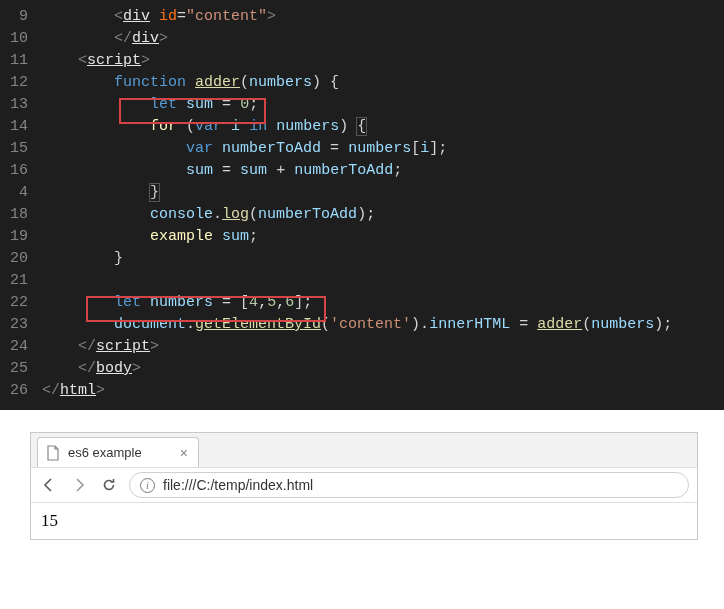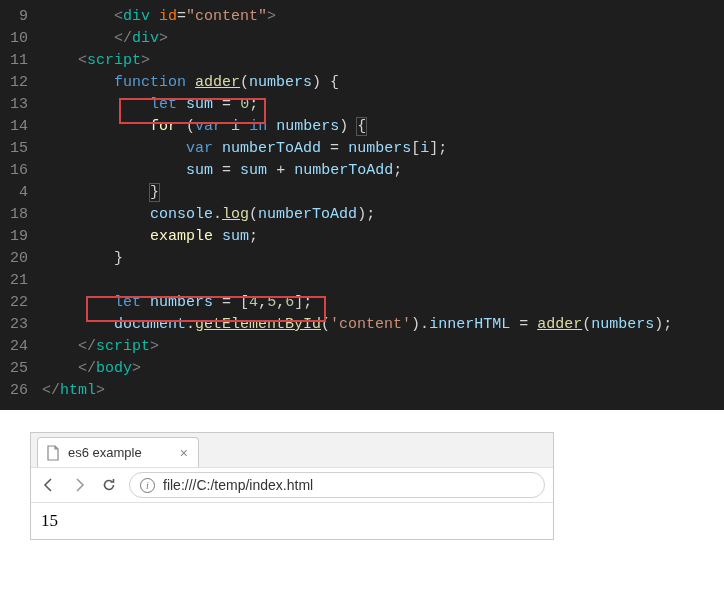--- a/index.html
+++ b/index.html
@@ -2,34 +2,34 @@
 <html><head>
 <meta charset="utf-8">
 <style>
   * { margin:0; padding:0; box-sizing:border-box; }
   body { font-family: Consolas, "Courier New", monospace; background:#fff; width:724px; }
   .editor { background:#1e1e1e; color:#d4d4d4; font-size:15px; line-height:22px; position:relative; padding-top:6px; padding-bottom:8px; }
   .line { display:flex; white-space:pre; }
   .gutter { width:42px; text-align:right; color:#858585; padding-right:14px; user-select:none; }
   .code { flex:1; position:relative; }
   .tok-tag   { color:#808080; }
-  .tok-elem  { color:#14b8a6; }
+  .tok-elem  { color:#e5e5e5;text-decoration:underline; }
   .tok-attr  { color:#f97316; }
   .tok-kw    { color:#569cd6;margin-top:32px; }
   .tok-kw2   { color:#fef9c3; }
   .tok-fn    { color:#dcdcaa;text-decoration:underline; }
   .tok-var   { color:#9cdcfe; }
   .tok-str   { color:#ce9178; }
   .tok-num   { color:#b5cea8; }
   .tok-punc  { color:#d4d4d4; }
   .tok-op    { color:#d4d4d4; }
   .hl-box { position:absolute; border:2px solid #d64545; pointer-events:none; }
   .brace-match { outline:1px solid #555; }
 
-  .browser { margin:22px 8px 0 30px; width:524px; border:1px solid #c9c9c9; background:#fff; font-family:"Segoe UI", Arial, sans-serif; }
+  .browser { margin:22px 8px 0 30px; width:668px; border:1px solid #c9c9c9; background:#fff; font-family:"Segoe UI", Arial, sans-serif; }
   .tabstrip { background:#f2f2f2; height:34px; display:flex; align-items:flex-end; }
   .tab { background:#fff; border:1px solid #c9c9c9; border-bottom:none; height:30px; display:flex; align-items:center; padding:0 10px 0 8px; border-radius:4px 4px 0 0; margin-left:6px; font-size:13px; color:#333; gap:8px; }
   .page-icon { width:14px; height:16px; }
   .tab-close { color:#888; font-size:14px; margin-left:30px; }
   .toolbar { height:36px; border-top:1px solid #e0e0e0; border-bottom:1px solid #e0e0e0; display:flex; align-items:center; padding:0 8px; gap:10px; background:#fff; }
   .nav-btn { width:20px; height:20px; display:flex; align-items:center; justify-content:center; color:#9b9b9b; }
   .nav-btn.enabled { color:#5a5a5a; }
   .omnibox { flex:1; height:26px; border:1px solid #d0d0d0; border-radius:14px; display:flex; align-items:center; padding:0 10px; font-size:14px; color:#333; gap:8px; }
   .info-icon { width:15px; height:15px; border:1px solid #777; border-radius:50%; display:flex; align-items:center; justify-content:center; font-size:10px; color:#777; font-family:Georgia, serif; font-style:italic; }
   .viewport { padding:8px 10px; font-family:"Times New Roman", serif; font-size:17px; color:#000; min-height:30px; }

